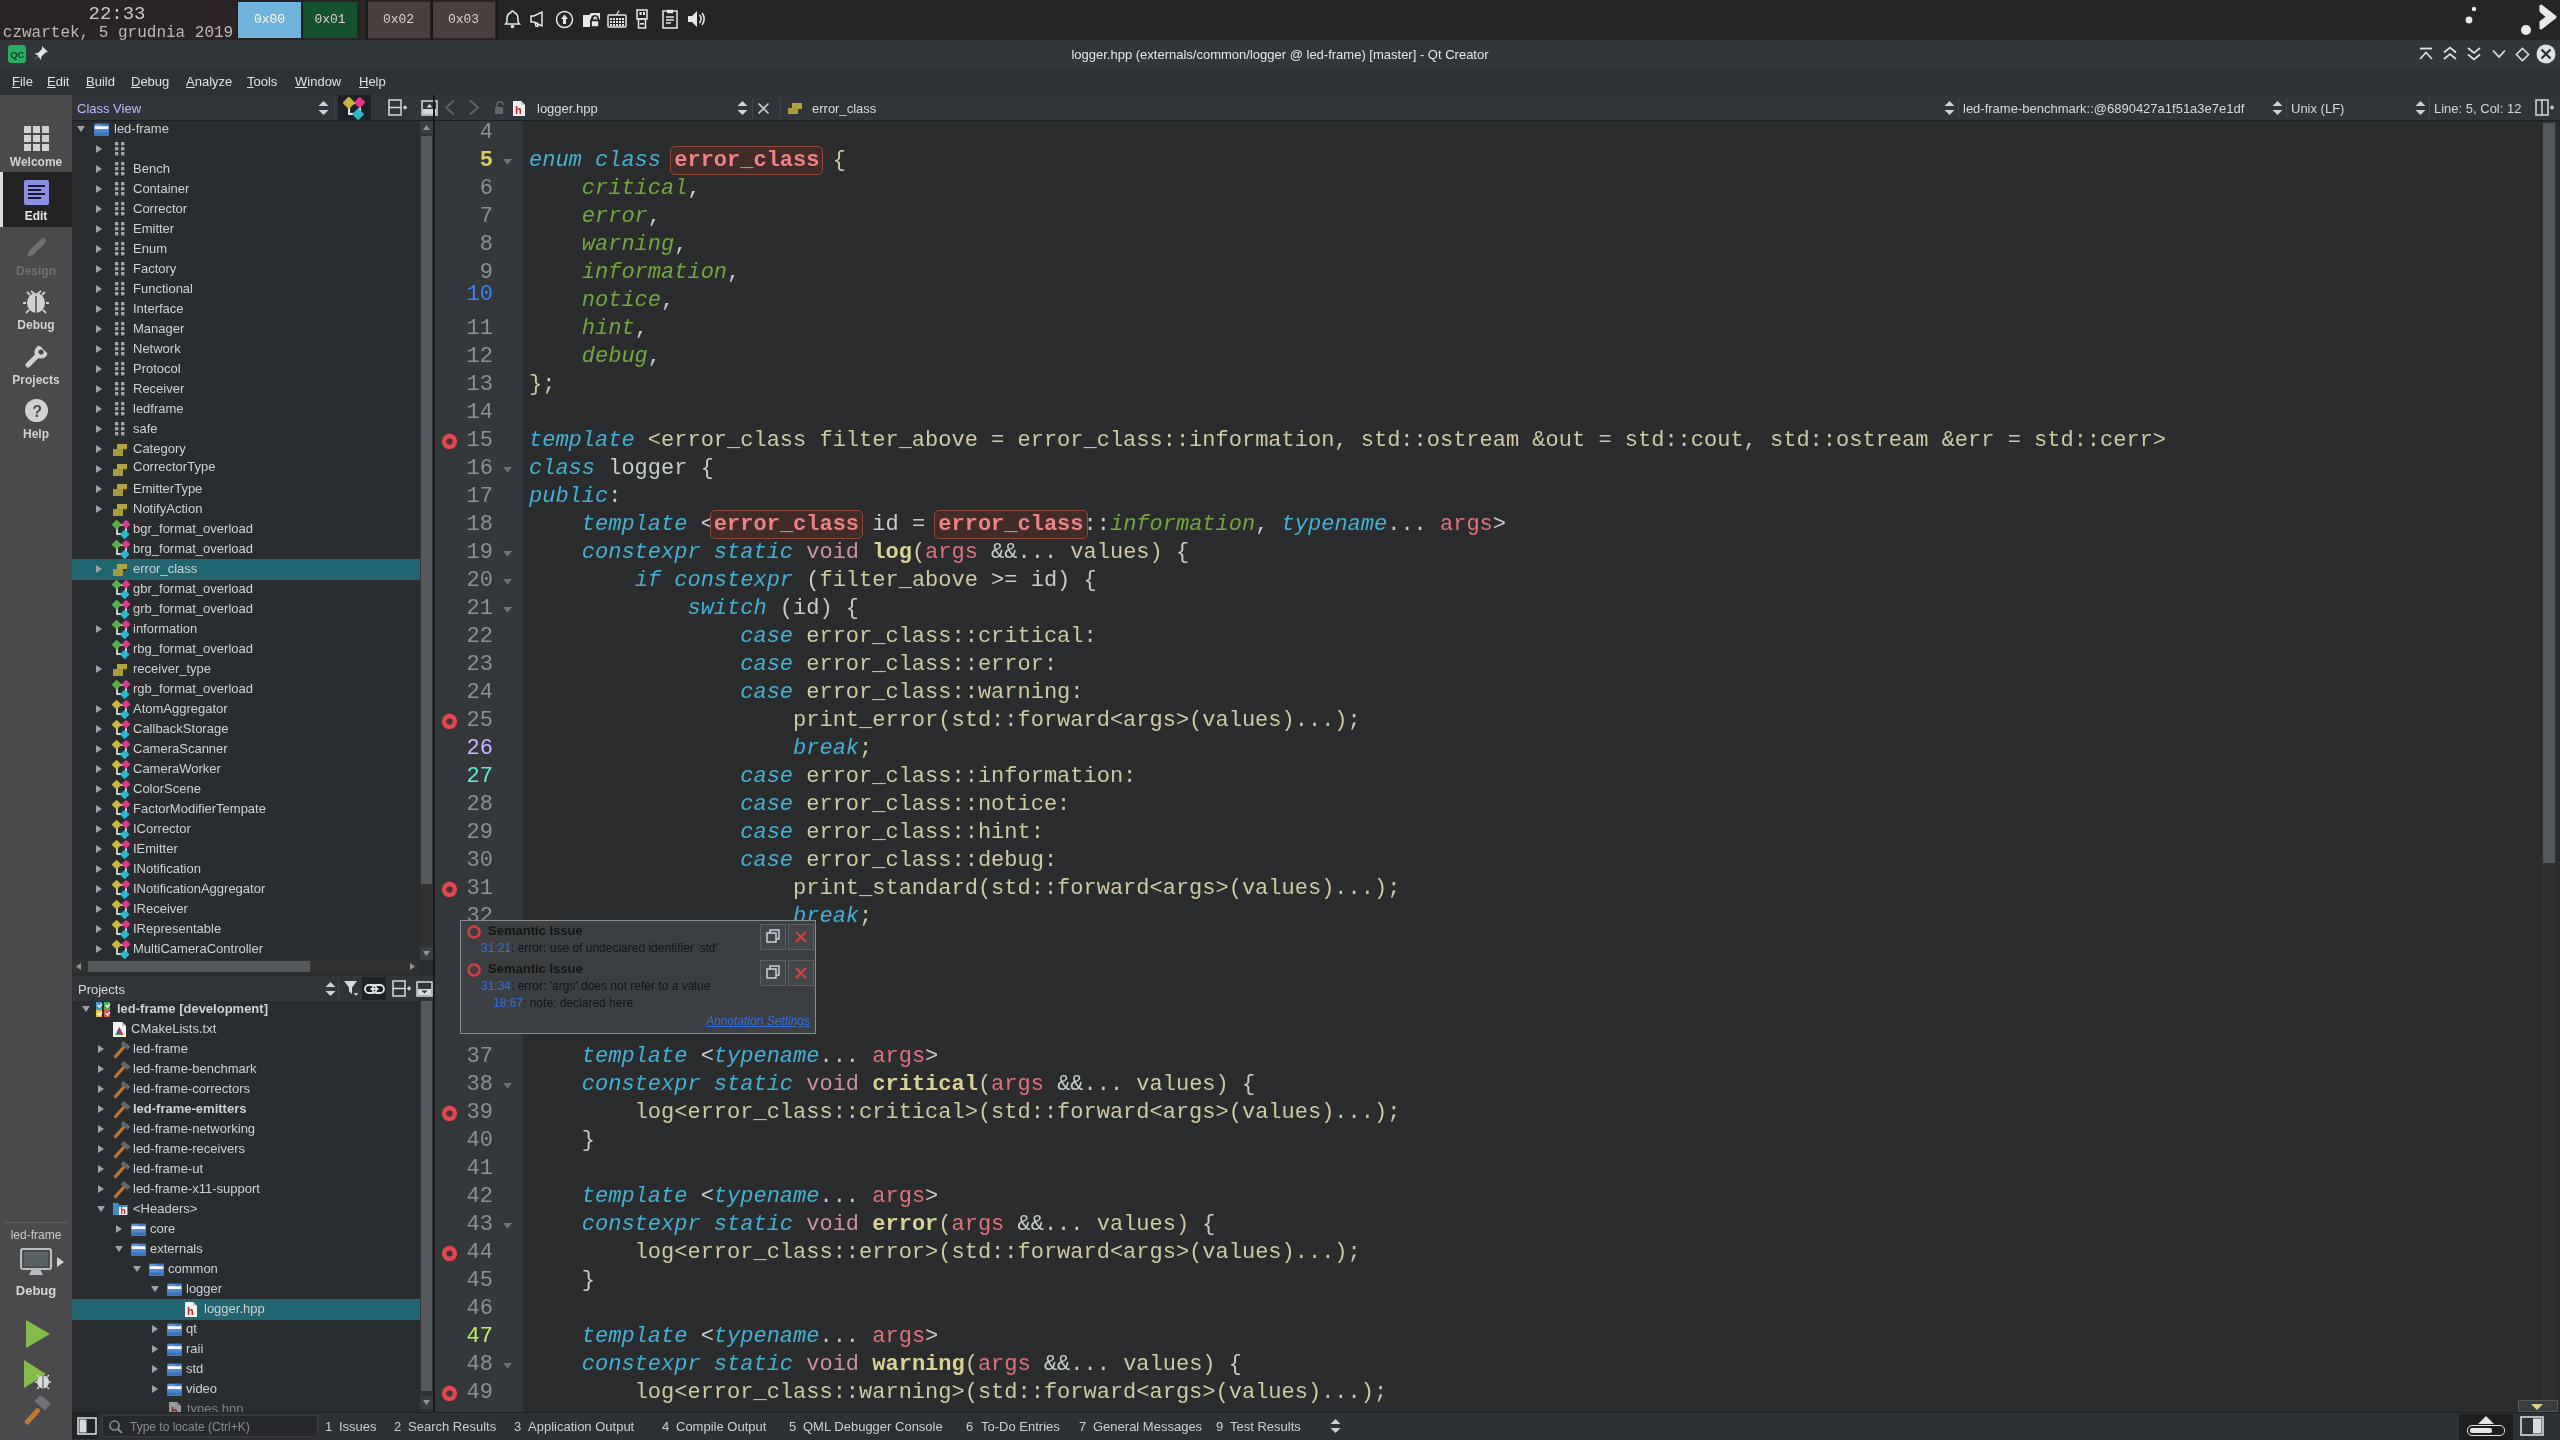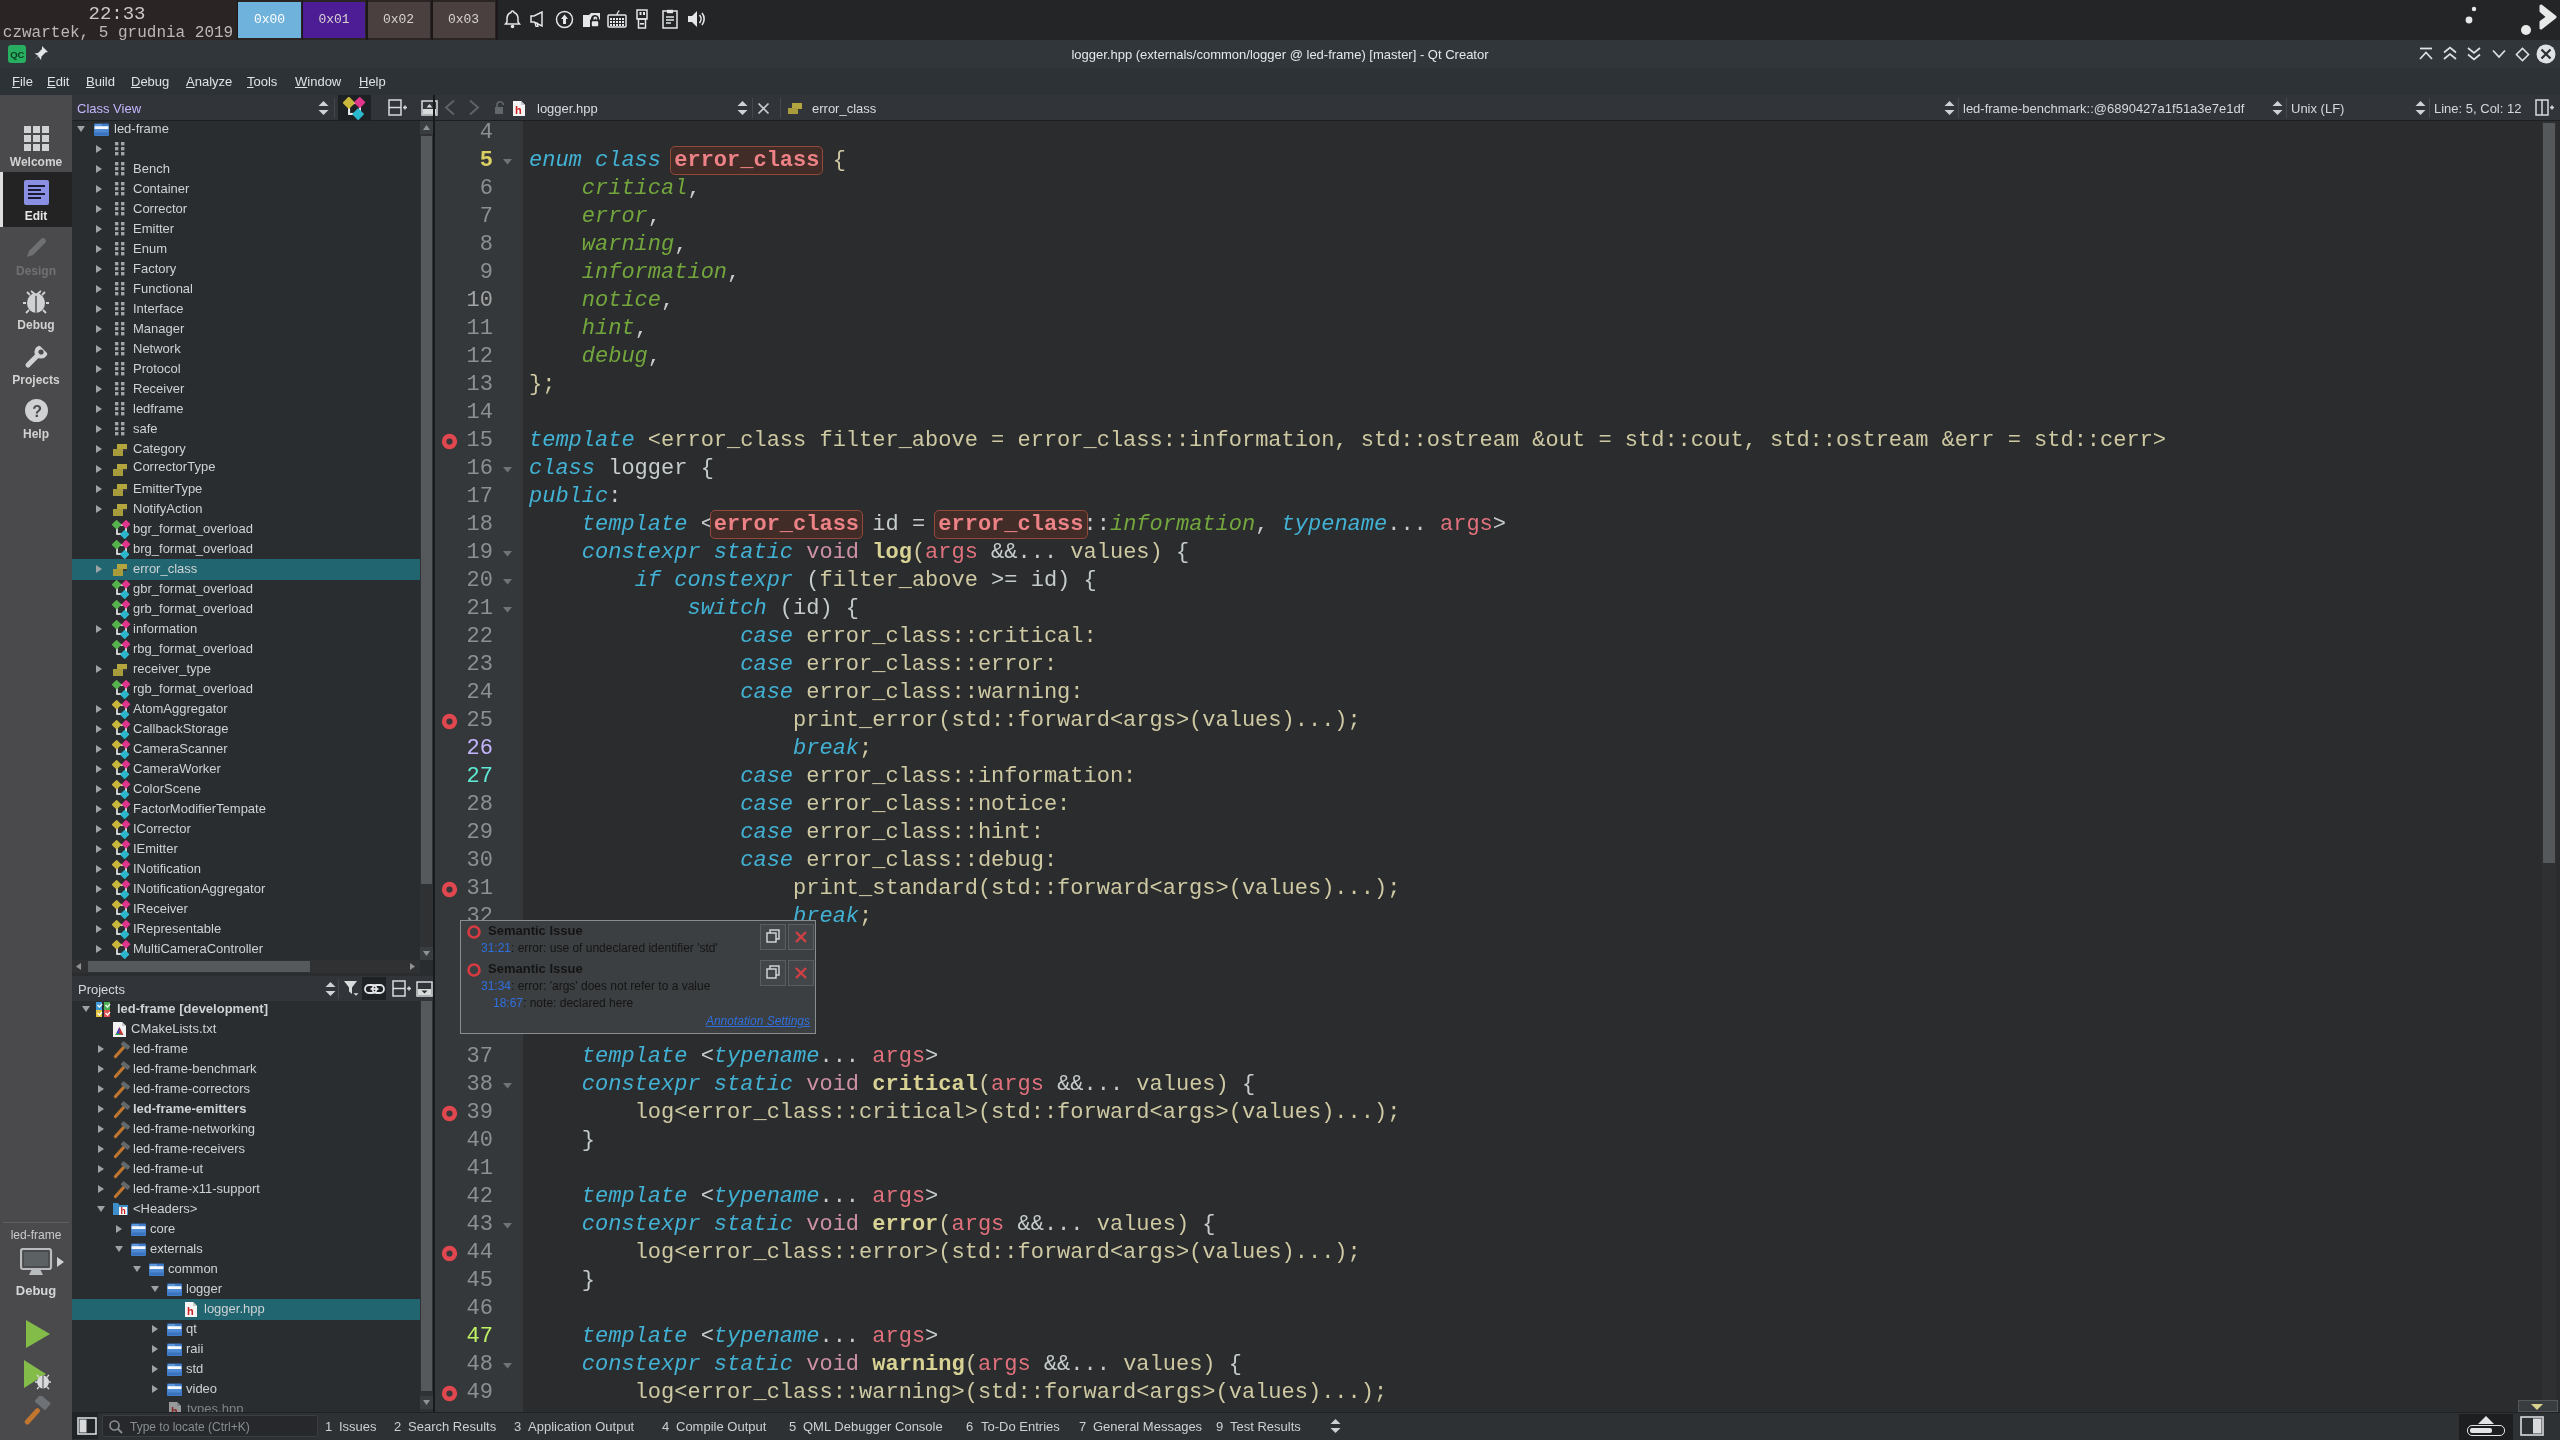--- a/index.html
+++ b/index.html
@@ -16,21 +16,21 @@
 .codeline{position:absolute;left:529px;height:28px;line-height:28px;font-size:22px;white-space:pre;font-family:"Liberation Mono",monospace;color:#C6CCCD}
 .lnum{position:absolute;width:58px;text-align:right;height:28px;line-height:28px;font-size:22px;font-family:"Liberation Mono",monospace;color:#81878B;left:435px}
 .trow{position:absolute;height:20px;line-height:20px;font-size:13px;color:#CED2D3;white-space:nowrap}
 svg{display:block}
 </style></head><body>
 <div class="abs" style="left:0;top:0;width:2560px;height:40px;background:#232527"></div>
 <div class="abs" style="left:0;top:0;width:497px;height:40px;background:#2B2425"></div>
 <div class="abs mono" style="left:62px;top:3px;width:110px;text-align:center;font-size:19px;color:#CCC9C7">22:33</div>
 <div class="abs mono" style="left:0;top:24px;width:236px;text-align:center;font-size:16px;color:#BDB8B5;white-space:nowrap">czwartek, 5 grudnia 2019</div>
 <div class="abs mono" style="left:238px;top:2px;width:63px;height:36px;background:#6FB2DB;color:#FFFFFF;font-size:13px;text-align:center;line-height:36px">0x00</div>
-<div class="abs mono" style="left:303px;top:2px;width:62px;height:36px;background:#4c1d95;color:#D8D3D1;font-size:13px;text-align:center;line-height:36px">0x01</div>
+<div class="abs mono" style="left:303px;top:2px;width:54px;height:36px;background:#14532d;color:#D8D3D1;font-size:13px;text-align:center;line-height:36px">0x01</div>
 <div class="abs mono" style="left:367px;top:2px;width:63px;height:36px;background:#4A403F;color:#D8D3D1;font-size:13px;text-align:center;line-height:36px">0x02</div>
 <div class="abs mono" style="left:432px;top:2px;width:63px;height:36px;background:#4A403F;color:#D8D3D1;font-size:13px;text-align:center;line-height:36px">0x03</div>
 <div class="abs" style="left:236.5px;top:0;width:1.6px;height:40px;background:#1C1819"></div>
 <div class="abs" style="left:301.5px;top:0;width:1.6px;height:40px;background:#1C1819"></div>
 <div class="abs" style="left:366.3px;top:0;width:1.6px;height:40px;background:#1C1819"></div>
 <div class="abs" style="left:431.2px;top:0;width:1.6px;height:40px;background:#1C1819"></div>
 <div class="abs" style="left:496px;top:0;width:1.6px;height:40px;background:#1C1819"></div>
 <svg class="abs" style="left:504px;top:10px" width="17" height="19" viewBox="0 0 17 19">
     <path d="M8.5 1 a1.5 1.5 0 0 1 1.5 1.5 c3 1 4 3.5 4 6 l0 3.5 1.5 2 H1.5 L3 12 l0 -3.5 c0 -2.5 1 -5 4 -6 A1.5 1.5 0 0 1 8.5 1 Z" fill="none" stroke="#E4E6E7" stroke-width="1.5"></path>
     <circle cx="8.5" cy="16.5" r="1.8" fill="#E4E6E7"></circle>
@@ -986,21 +986,21 @@
   </svg>
 <div class="codeline" style="top:147px"><span class="k">enum</span> <span class="k">class</span> <span class="hl">error_class</span> <span class="c">{</span></div>
 <div class="lnum" style="top:175px;color:#8A9094">6</div>
 <div class="codeline" style="top:175px">    <span class="g">critical</span><span class="b">,</span></div>
 <div class="lnum" style="top:203px;color:#8A9094">7</div>
 <div class="codeline" style="top:203px">    <span class="g">error</span><span class="b">,</span></div>
 <div class="lnum" style="top:231px;color:#8A9094">8</div>
 <div class="codeline" style="top:231px">    <span class="g">warning</span><span class="b">,</span></div>
 <div class="lnum" style="top:259px;color:#8A9094">9</div>
 <div class="codeline" style="top:259px">    <span class="g">information</span><span class="b">,</span></div>
-<div class="lnum" style="top:287px;color:#a3a3a3">10</div>
+<div class="lnum" style="top:281px;color:#3b82f6">10</div>
 <div class="codeline" style="top:287px">    <span class="g">notice</span><span class="b">,</span></div>
 <div class="lnum" style="top:315px;color:#8A9094">11</div>
 <div class="codeline" style="top:315px">    <span class="g">hint</span><span class="b">,</span></div>
 <div class="lnum" style="top:343px;color:#8A9094">12</div>
 <div class="codeline" style="top:343px">    <span class="g">debug</span><span class="b">,</span></div>
 <div class="lnum" style="top:371px;color:#8A9094">13</div>
 <div class="codeline" style="top:371px"><span class="c">};</span></div>
 <div class="lnum" style="top:399px;color:#8A9094">14</div>
 <div class="lnum" style="top:427px;color:#8A9094">15</div>
 <svg class="abs" style="left:441px;top:433px" width="17" height="17" viewBox="0 0 17 17">

